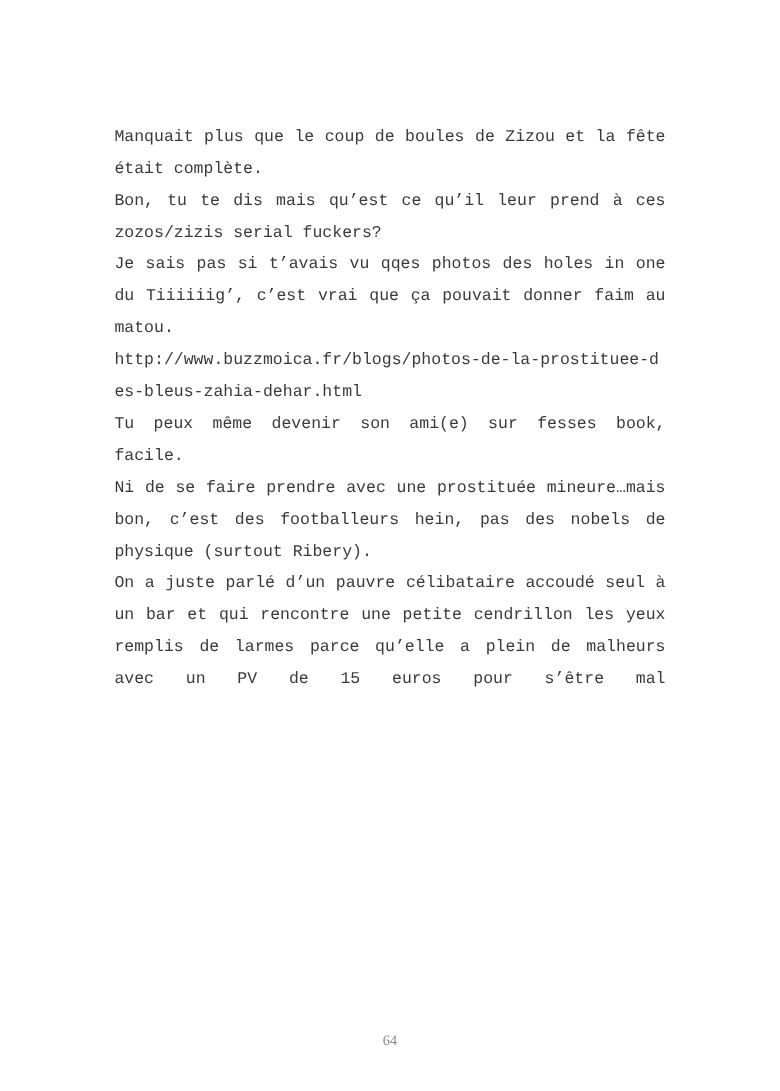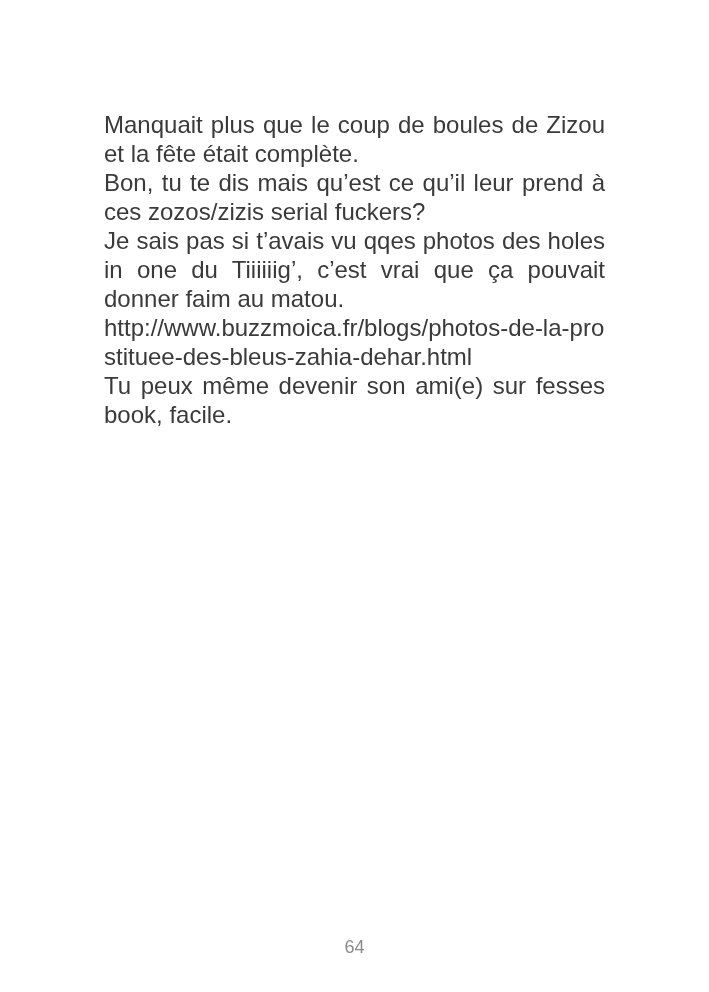--- a/index.html
+++ b/index.html
@@ -12,51 +12,53 @@
     width: 709px;
     height: 992px;
     background: #ffffff;
     overflow: hidden;
   }
   .content {
     position: absolute;
     left: 104px;
     top: 110px;
     width: 501px;
-    font-family: Liberation Sans, sans-serif;
-    font-size: 24px;
+    font-family: Liberation Mono, monospace;
+    font-size: 15px;
     line-height: 29px;
     color: #3a3a3a;
     text-align: justify;
   }
   .para { margin: 0; }
   .gap  { }
   .url  { word-break: break-all; }
   
   .cont { text-align-last: justify; }
   .footer {
     position: absolute;
     left: 0;
     top: 937px;
     width: 100%;
     text-align: center;
   }
   .pagenum {
-    font-family: Liberation Sans, sans-serif;
-    font-size: 18px;
+    font-family: Liberation Serif, serif;
+    font-size: 13px;
     color: #8a8a8a;
   }
 </style>
 </head>
 <body>
 
 <div class="page">
   <main class="content">
     <p class="para">Manquait plus que le coup de boules de Zizou et la fête était complète.</p>
     <p class="para gap">Bon, tu te dis mais qu’est ce qu’il leur prend à ces zozos/zizis serial fuckers?</p>
     <p class="para">Je sais pas si t’avais vu qqes photos des holes in one du Tiiiiiig’, c’est vrai que ça pouvait donner faim au matou.</p>
     <p class="para gap url">http://www.buzzmoica.fr/blogs/photos-de-la-prostituee-des-bleus-zahia-dehar.html</p>
     <p class="para gap">Tu peux même devenir son ami(e) sur fesses book, facile.</p>
+    <p class="para">Ni de se faire prendre avec une prostituée mineure…mais bon, c’est des footballeurs hein, pas des nobels de physique (surtout Ribery).</p>
+    <p class="para cont">On a juste parlé d’un pauvre célibataire accoudé seul à un bar et qui rencontre une petite cendrillon les yeux remplis de larmes parce qu’elle a plein de malheurs avec un PV de 15 euros pour s’être mal</p>
   </main>
   <footer class="footer">
     <span class="pagenum">64</span>
   </footer>
 </div>
 
 </body></html>

